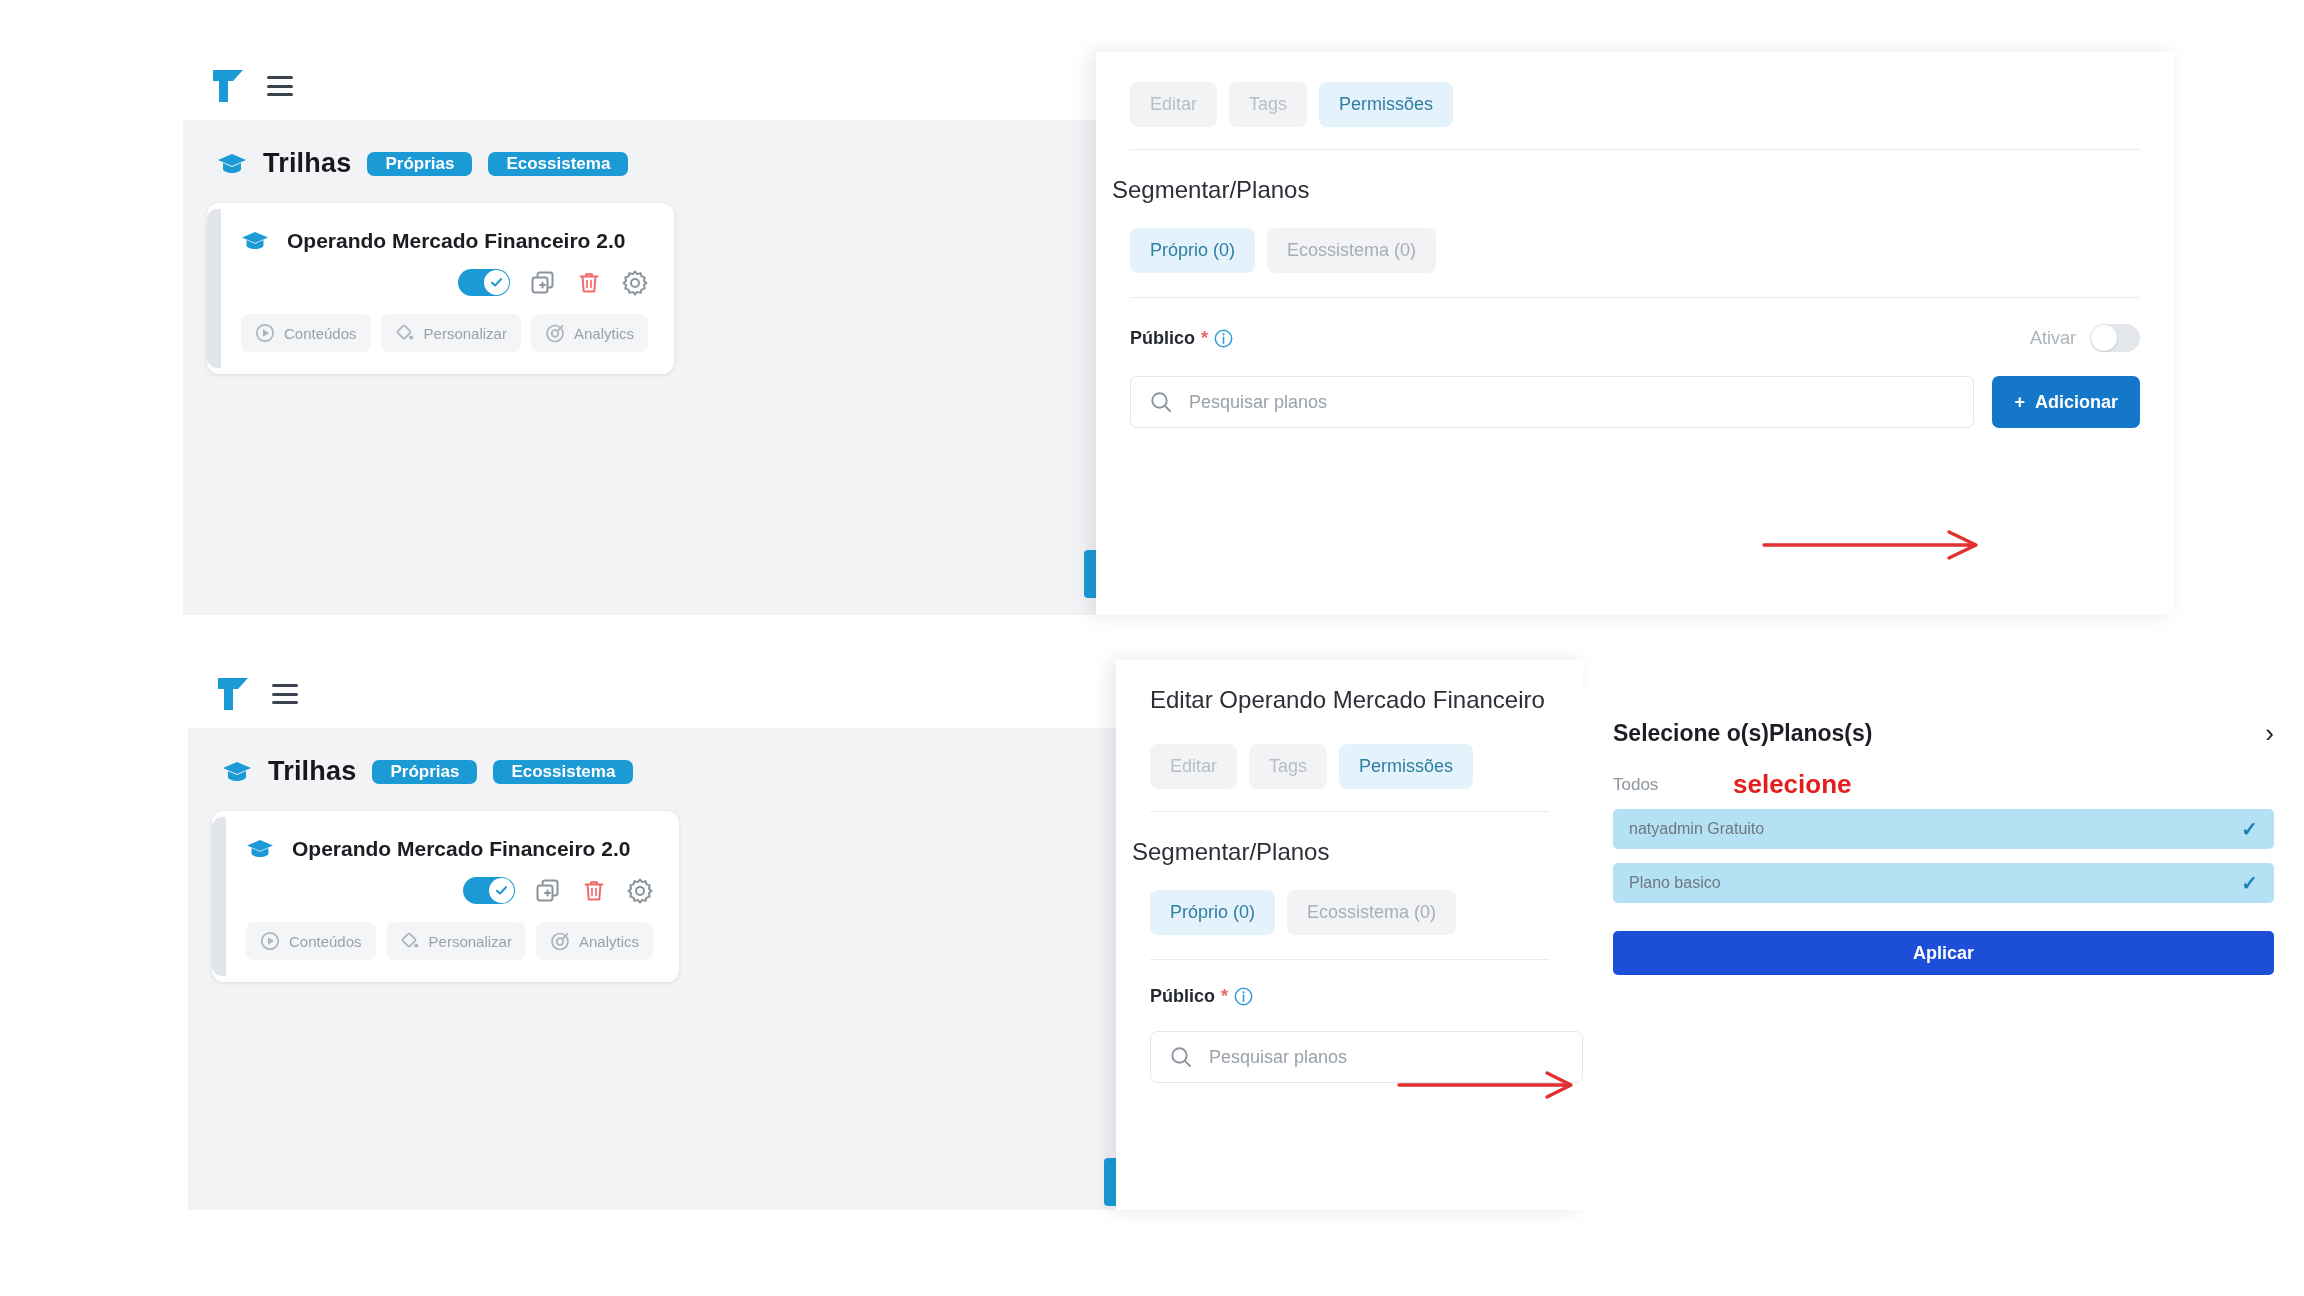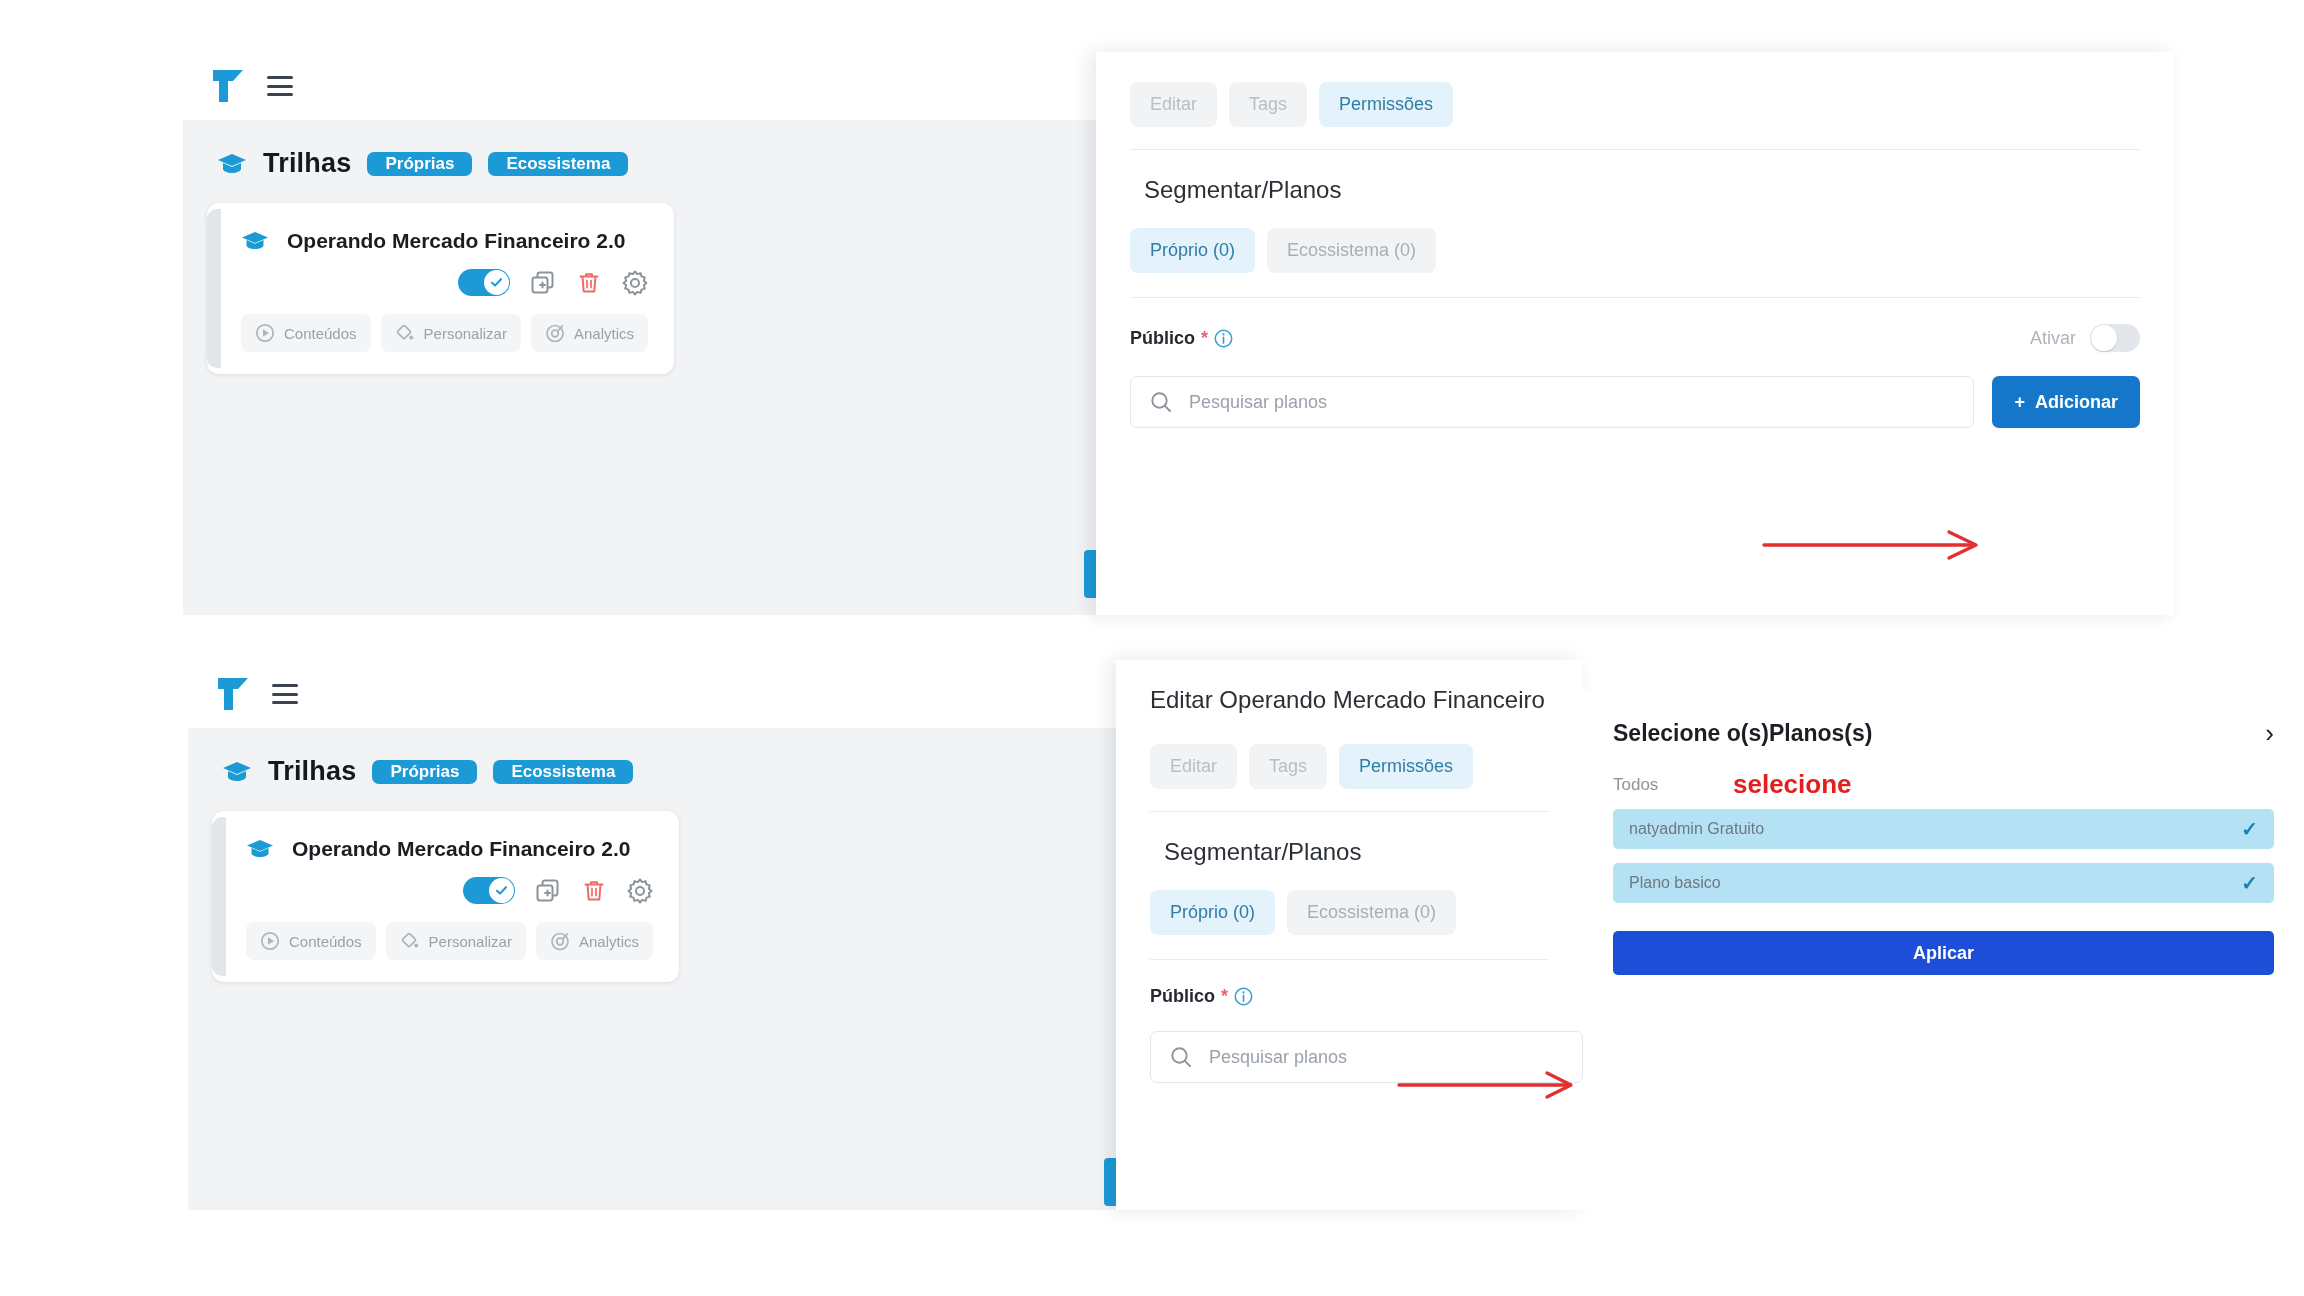--- a/index.html
+++ b/index.html
@@ -91,21 +91,21 @@
 
   .tabs { display: flex; gap: 12px; padding: 30px 34px 0 34px; }
   .tab {
     border: none; border-radius: 8px; padding: 12px 20px; cursor: pointer;
     font-family: "Liberation Sans", sans-serif; font-size: 18px;
     background: #f2f3f5; color: #b9bec6; white-space: nowrap;
   }
   .tab.active { background: #e4f2fb; color: #2f7ea3; }
   .hr { height: 1px; background: #e9ecef; margin: 22px 34px 0 34px; }
 
-  .section-title { font-size: 24px; color: #2b2f36; padding: 26px 34px 0 48px; }
+  .section-title { font-size: 24px; color: #2b2f36; padding: 26px 34px 0 16px; }
 
   .seg-tabs { display: flex; gap: 12px; padding: 24px 34px 0 34px; }
   .seg {
     border: none; border-radius: 8px; padding: 12px 20px; cursor: pointer;
     font-family: "Liberation Sans", sans-serif; font-size: 18px;
     background: #f2f3f5; color: #a9aeb6; white-space: nowrap;
   }
   .seg.active { background: #e4f2fb; color: #2f7ea3; }
 
   .pub-row {

